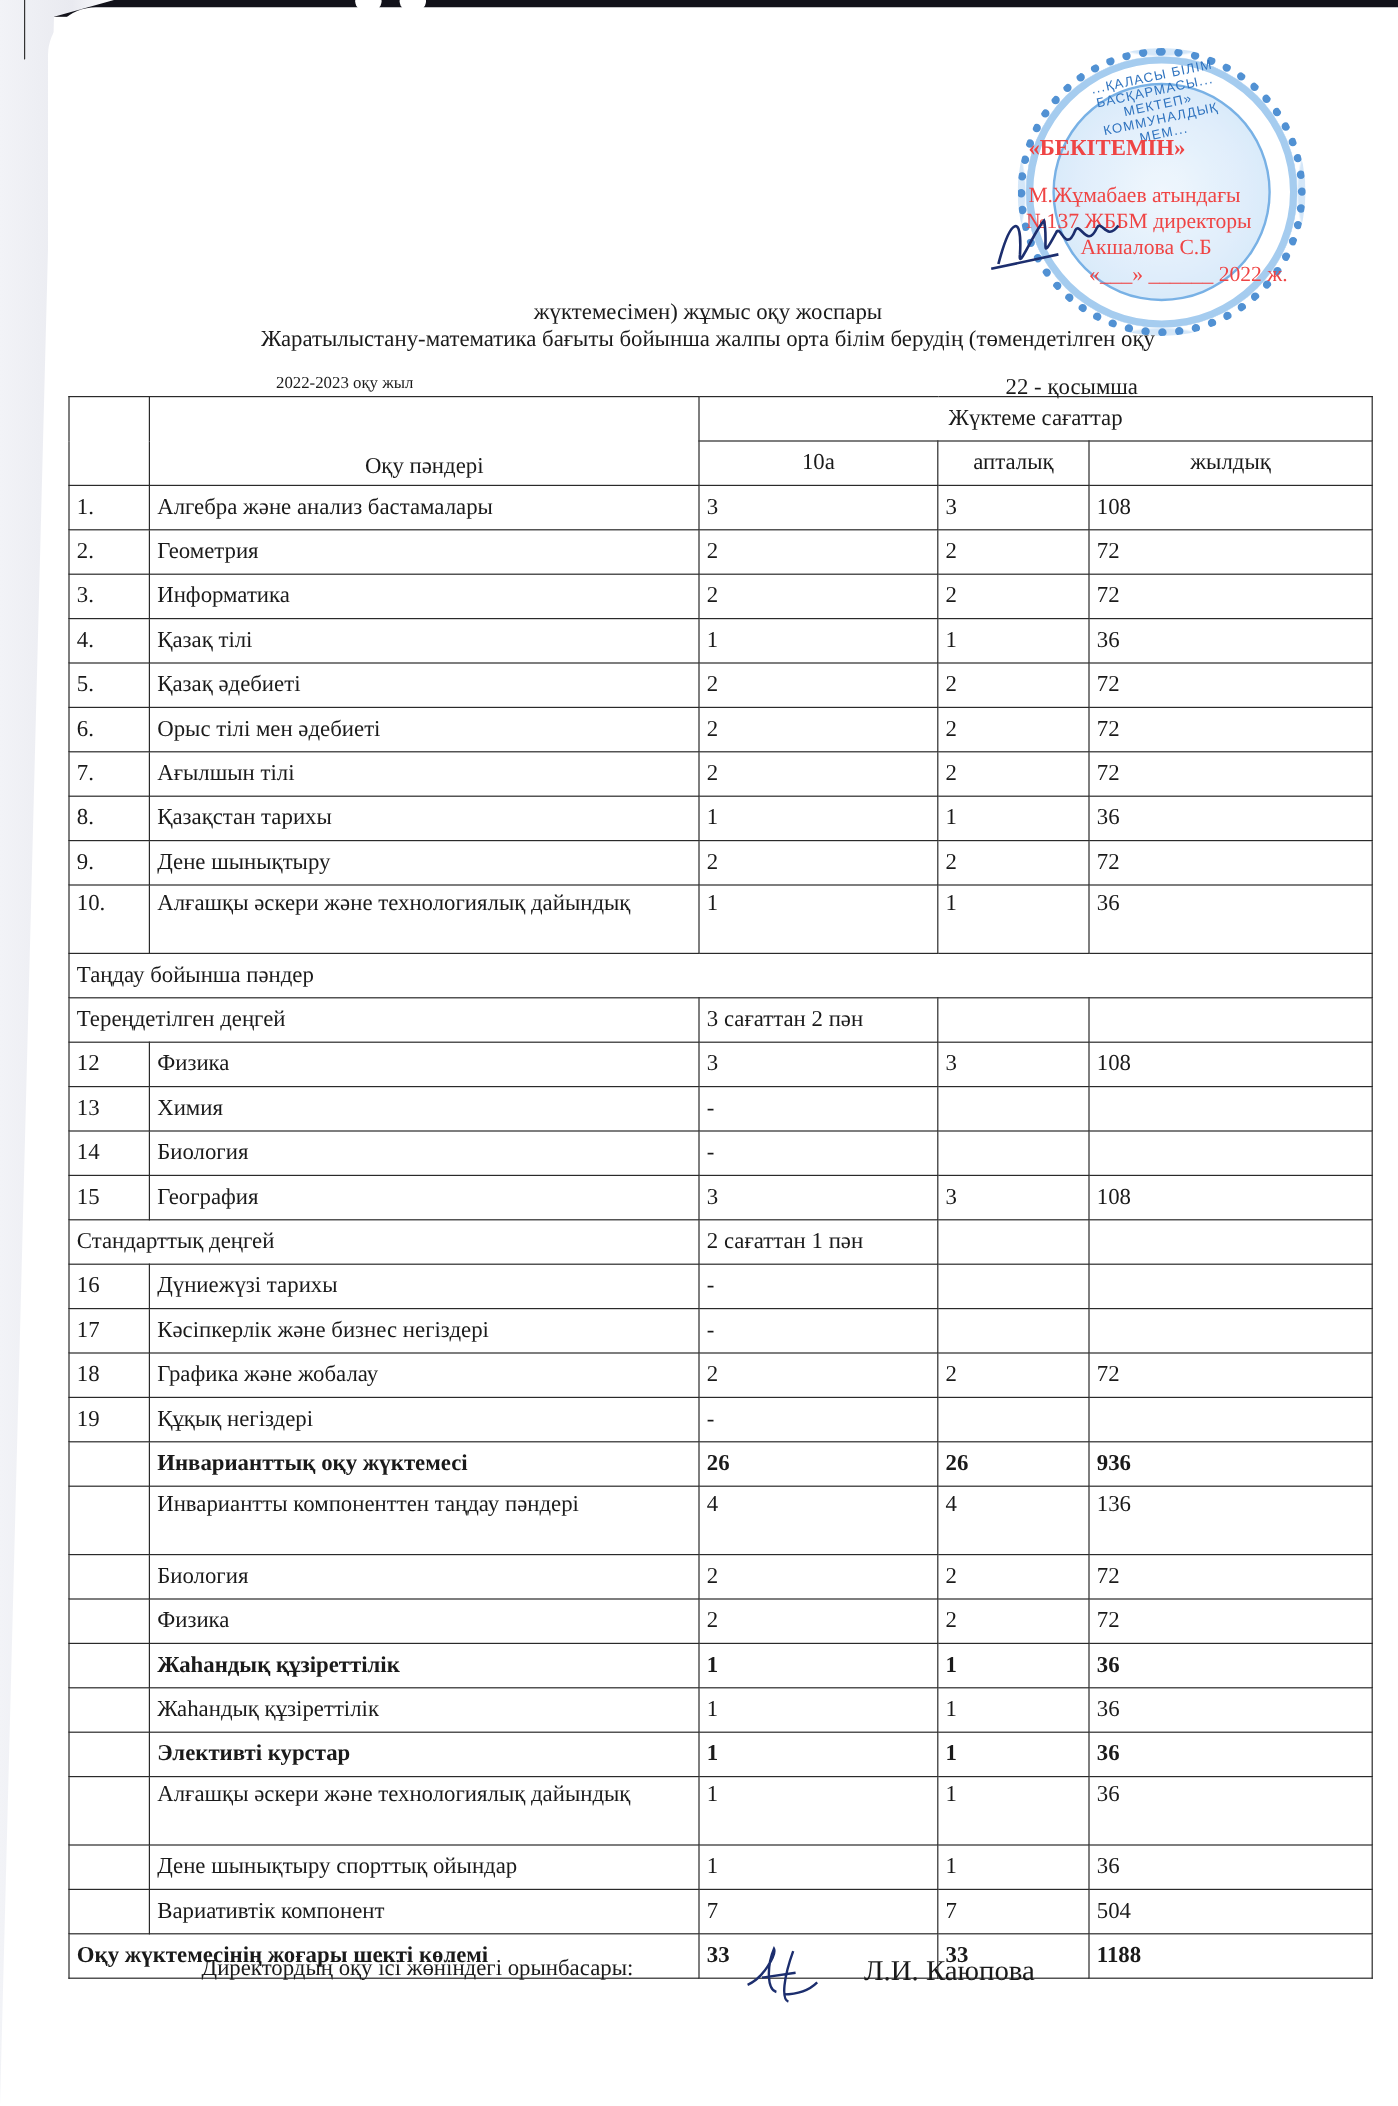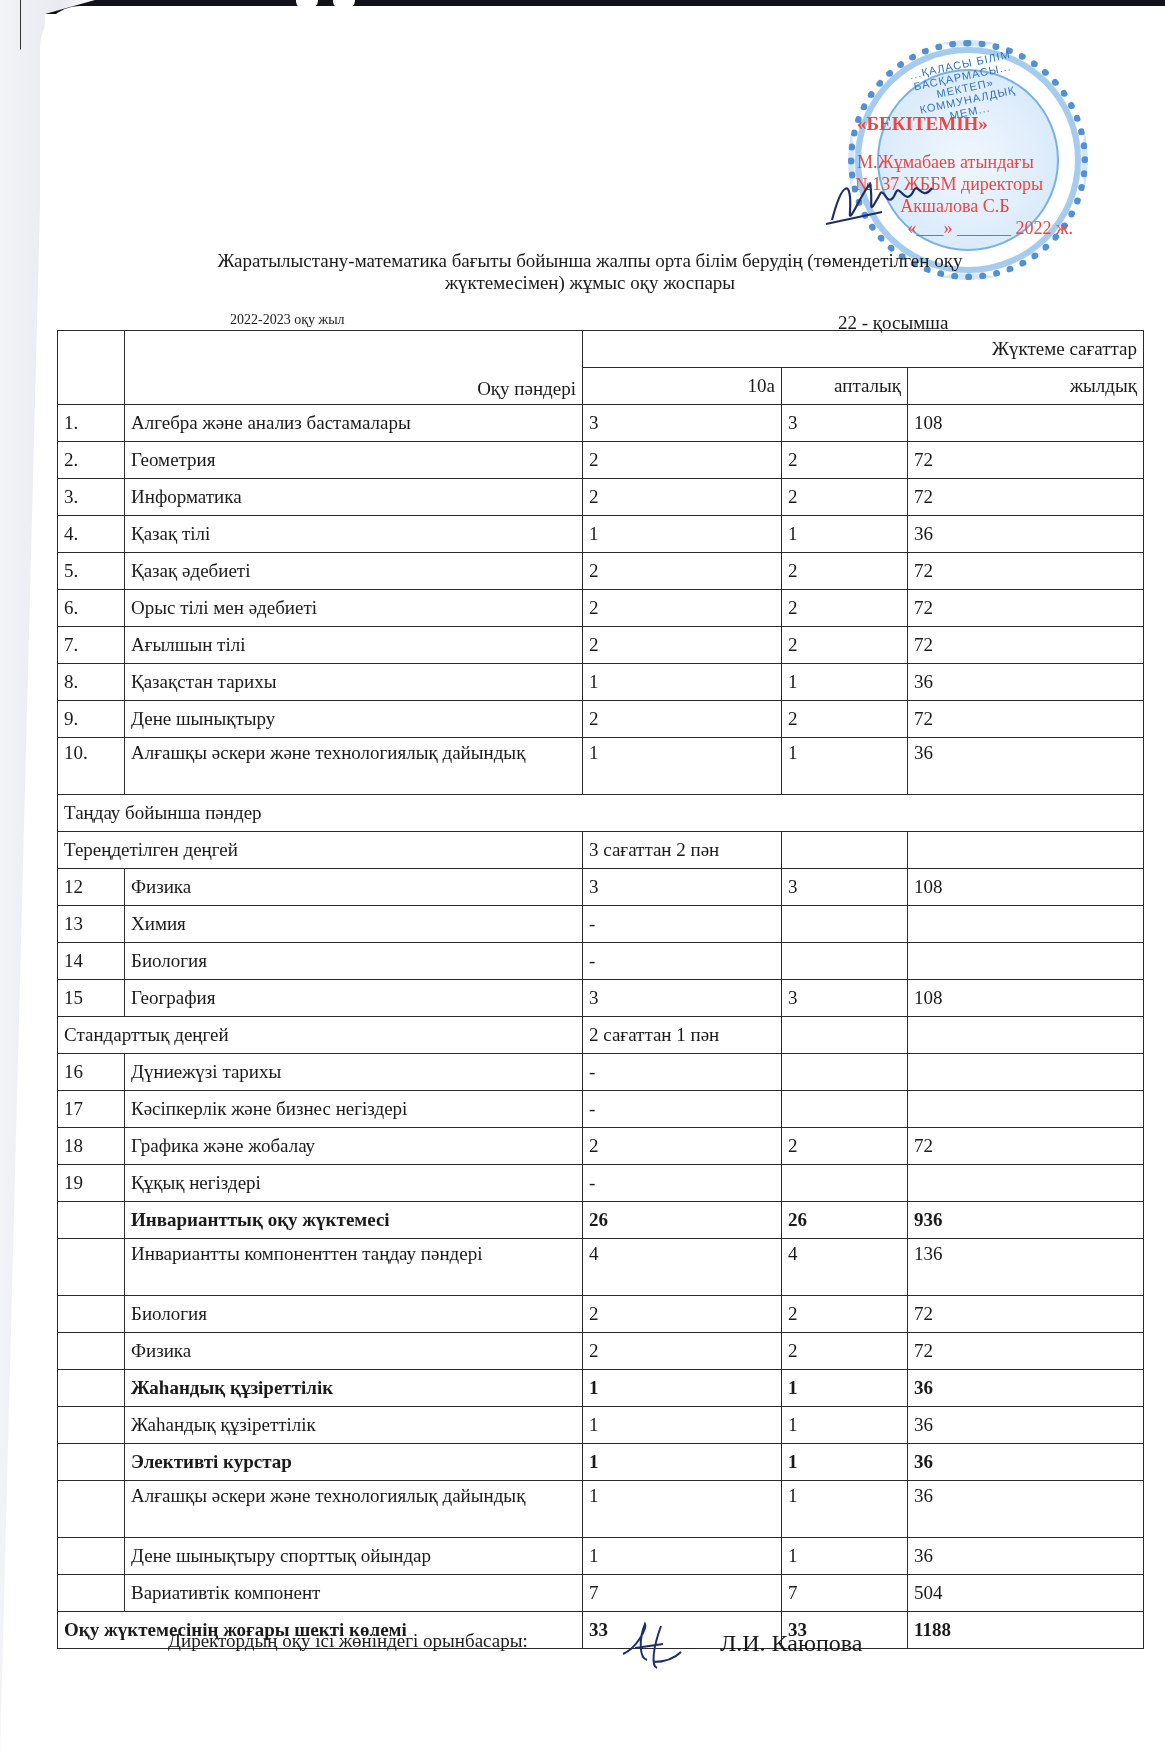--- a/index.html
+++ b/index.html
@@ -76,21 +76,21 @@
   }
   table.plan td {
     border: 1.5px solid #2a2a2a; padding: 4px 6px; vertical-align: middle;
     line-height: 22px; height: 28px;
   }
   table.plan col.c-num { width: 67px; }
   table.plan col.c-name { width: 458px; }
   table.plan col.c-10a { width: 199px; }
   table.plan col.c-week { width: 126px; }
   table.plan col.c-year { width: 236px; }
-  .hdr-center { text-align: right; }
+  .hdr-center { text-align: center; }
   .bold { font-weight: bold; }
   tr.tall td { height: 48px; vertical-align: top; }
   tr.tall td.name { vertical-align: top; }
 
   
   .deputy {
     position: absolute; left: 168px; top: 1630px; font-size: 19px;
   }
   .deputy-sig { position: absolute; left: 617px; top: 1618px; width: 70px; height: 55px; }
   .deputy-name { position: absolute; left: 720px; top: 1630px; font-size: 24px; }
@@ -113,22 +113,22 @@
   <div class="l1">М.Жұмабаев атындағы</div>
   <div class="l2">№137 ЖББМ директоры</div>
   <div class="l3">Акшалова С.Б</div>
   <div class="l4">«___» ______ 2022 ж.</div>
 </div>
 <svg class="signature" viewBox="0 0 140 60">
   <path d="M10 48 C 20 10, 30 5, 28 40 C 26 55, 40 20, 48 12 C 52 30, 44 48, 58 22 C 62 14, 66 40, 74 20 C 78 12, 84 36, 92 18 C 96 10, 100 30, 110 16 M 4 52 L 60 40" fill="none" stroke="#1c2e6e" stroke-width="2.2"></path>
 </svg>
 
 <div class="doc-title">
+  <div>жүктемесімен) жұмыс оқу жоспары</div>
   <div>Жаратылыстану-математика бағыты бойынша жалпы орта білім берудің (төмендетілген оқу</div>
-  <div>жүктемесімен) жұмыс оқу жоспары</div>
 </div>
 <div class="year-line">2022-2023 оқу жыл</div>
 <div class="annex">22 - қосымша</div>
 
 <table class="plan" id="plan">
   <colgroup>
     <col class="c-num">
       <col class="c-name">
       <col class="c-10a">
       <col class="c-week">

